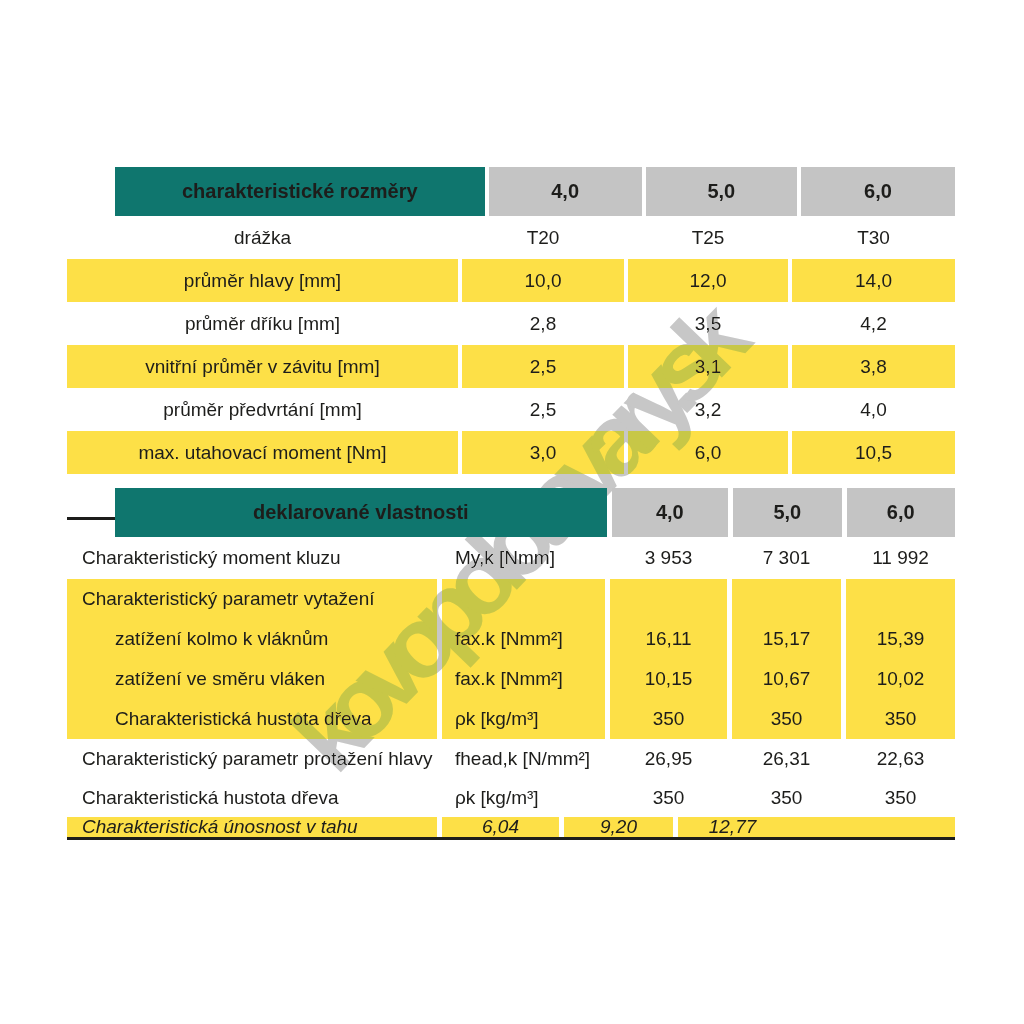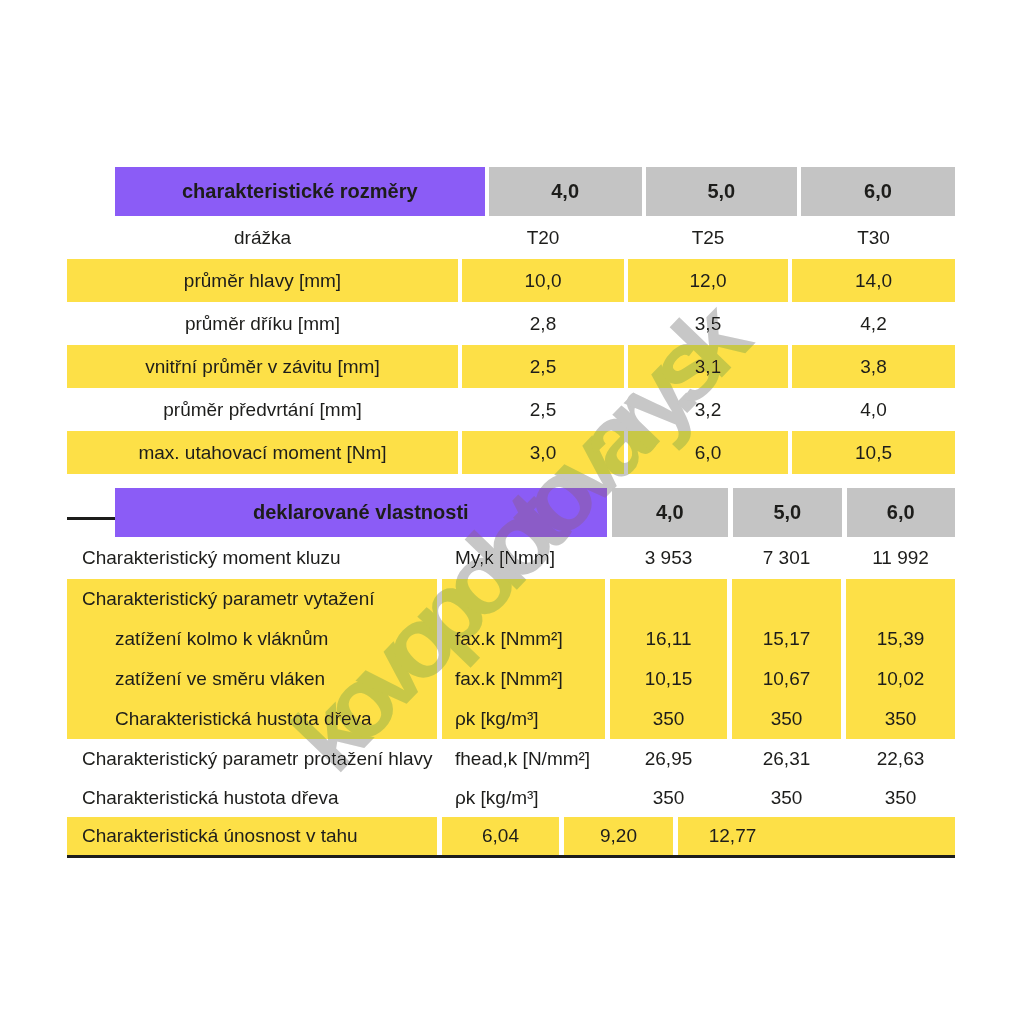--- a/index.html
+++ b/index.html
@@ -14,21 +14,21 @@
     color: #1d1d1b;
   }
 
   
   .tbl { position: absolute; left: 67px; width: 888px; border-bottom: 3px solid #1d1d1b; }
   .row { display: flex; align-items: center; font-size: 19px; }
   .row.g { background: #fde047; }
   .hrow { font-weight: bold; font-size: 20px; height: 49px; }
   .cell { display: flex; align-items: center; height: 100%; white-space: nowrap; }
   .c-center { justify-content: center; }
-  .head-dark  { background: #8b5cf6; margin-left: 48px; }
+  .head-dark  { background: #0f766e; margin-left: 48px; }
   .head-light { background: #c4c4c4; }
   .sep4 { border-left: 4px solid #ffffff; }
   .sep5 { border-left: 5px solid #ffffff; }
 
   
   #t1 { top: 167px; }
   #t1 .row { height: 43px; }
   #t1 .row.hrow { height: 49px; }
   #t1 .c-lab { width: 391px; }
   #t1 .c-v1 { width: 166px; }
@@ -41,21 +41,21 @@
   #t2 .c-lab.ind { padding-left: 48px; }
   #t2 .c-title { width: 494px; }
   #t2 .c-sym { width: 168px; justify-content: flex-start; padding-left: 13px; }
   #t2 .c-v1 { width: 122px; }
   #t2 .c-v2 { width: 114px; }
   #t2 .c-v3 { width: 114px; }
   #t2 .r-h { height: 49px; }
   #t2 .r-a { height: 42px; }
   #t2 .r-b { height: 40px; }
   #t2 .r-c { height: 39px; }
-  #t2 .r-d { height: 38px; }
+  #t2 .r-d { height: 20px; font-style: italic; }
 
   
   .watermark {
     position: absolute;
     left: 515px;
     top: 542px;
     transform: translate(-50%, -50%) rotate(-46deg);
     font-size: 100px;
     font-weight: bold;
     letter-spacing: -0.17em;

